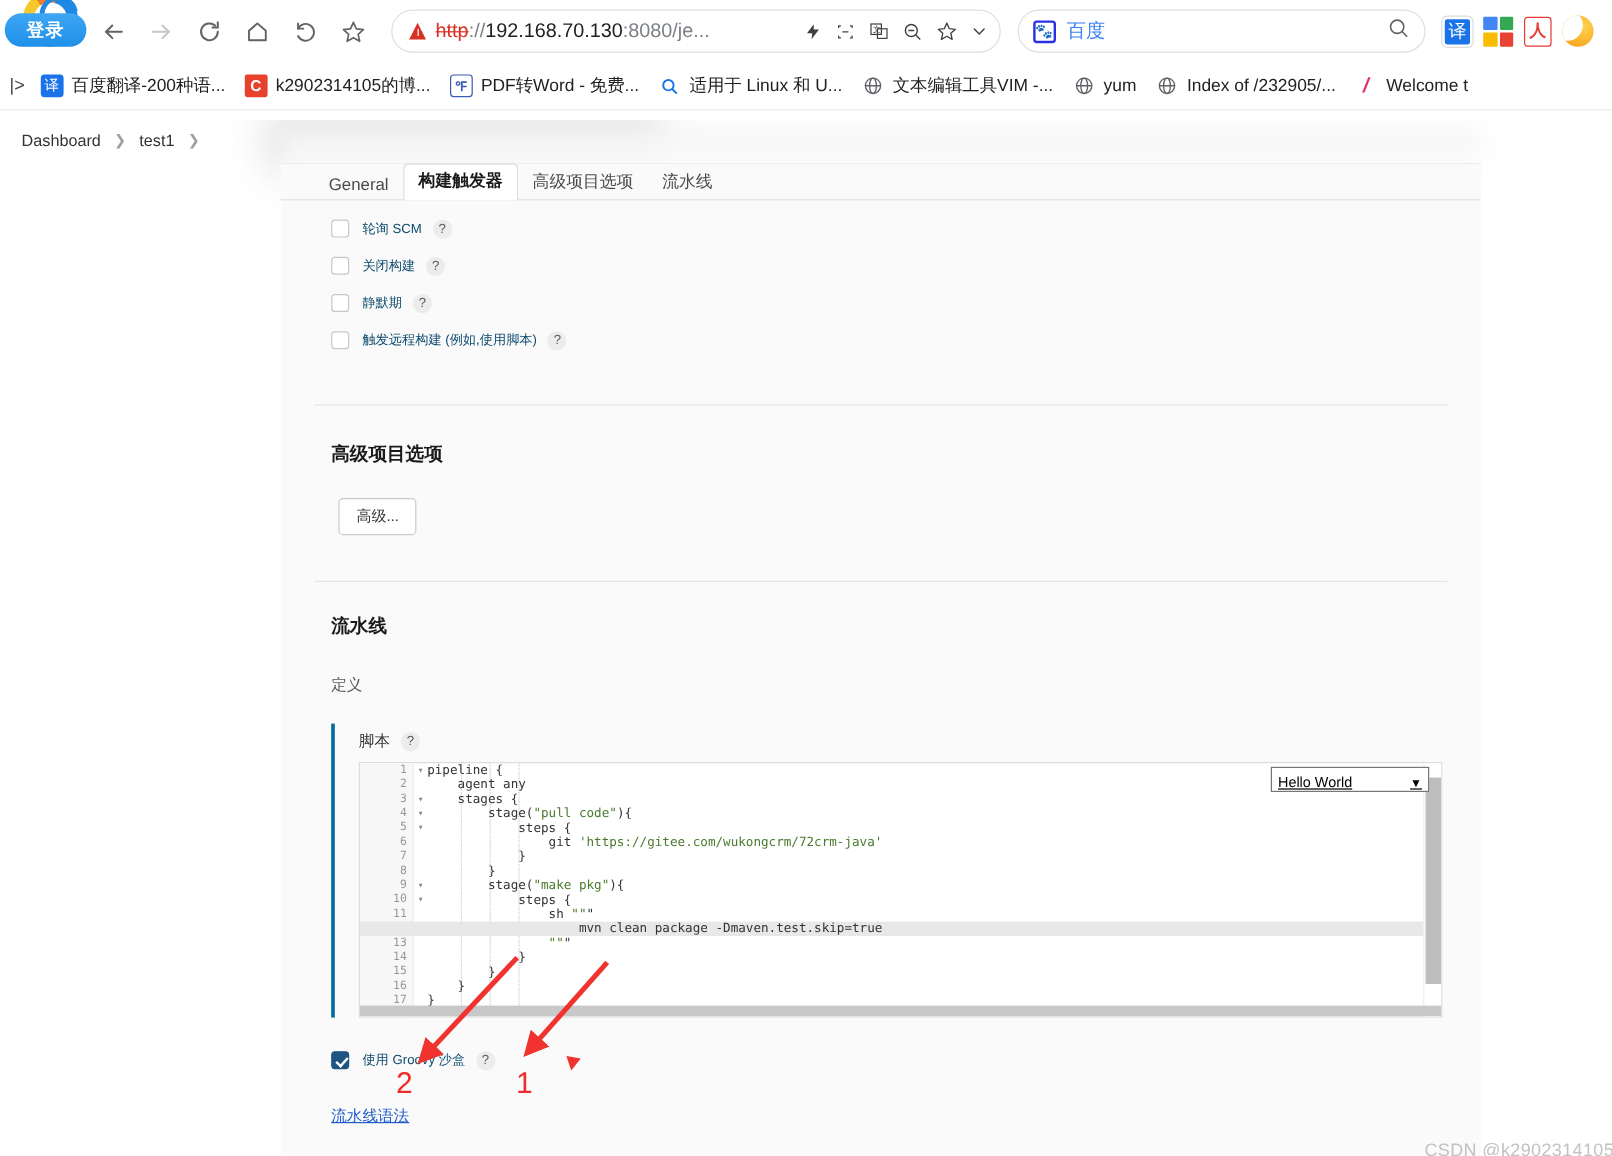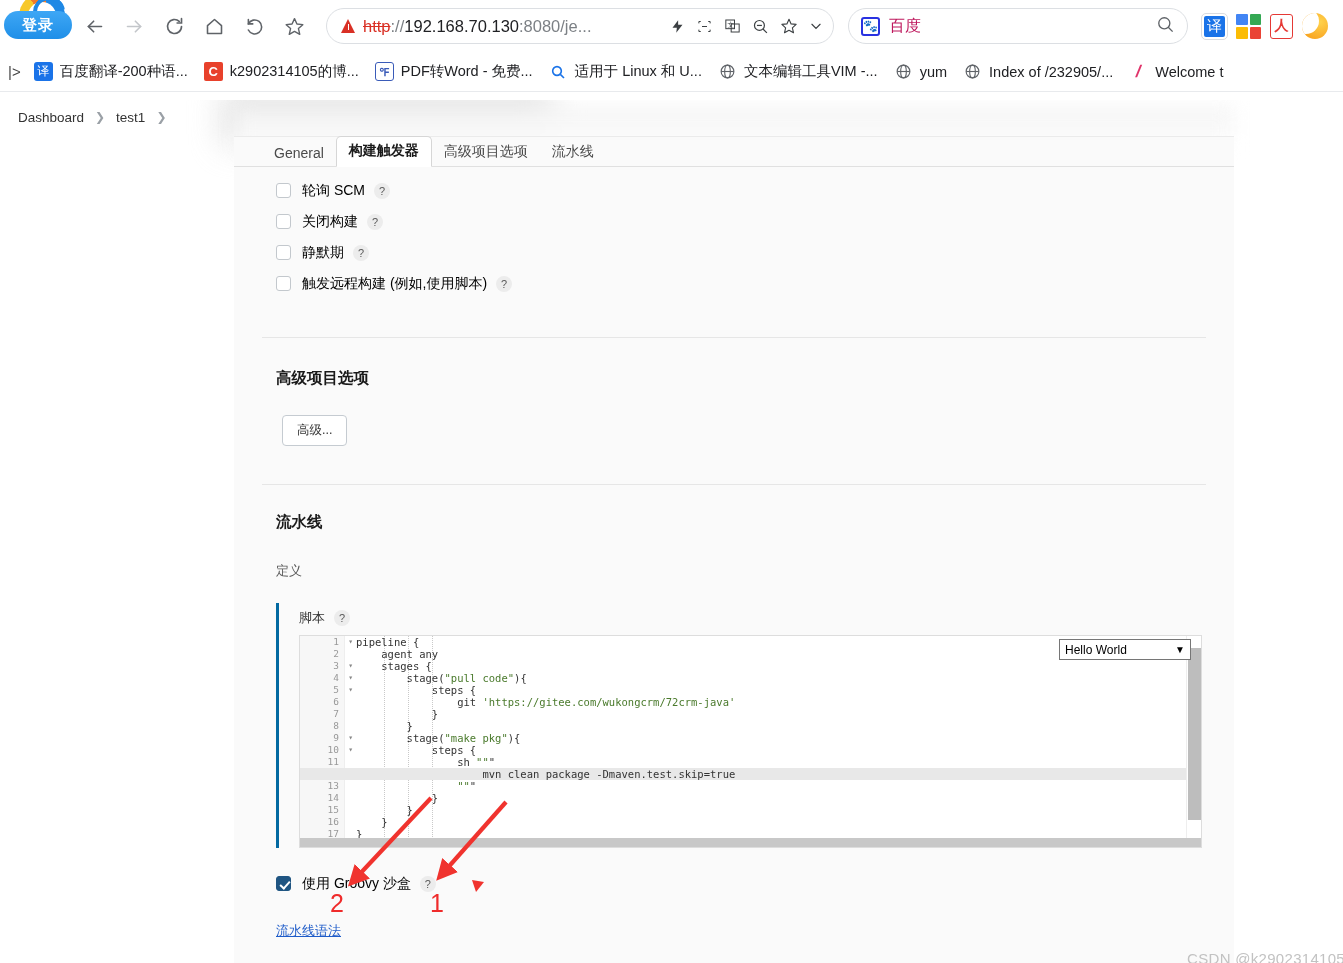--- a/index.html
+++ b/index.html
@@ -94,21 +94,21 @@
     background: #fff; border: 1px solid #dcdfe3; border-radius: 18px;
     display: flex; align-items: center; padding: 0 12px;
     margin-left: 14px;
   }
   .baidu-ico {
     width: 19px; height: 19px; border: 2px solid #2932e1; border-radius: 3px;
     display: flex; align-items: center; justify-content: center;
     margin-right: 9px; flex: 0 0 19px; font-size: 12px; color: #2932e1;
     line-height: 1;
   }
-  .search-ph { color: #be185d; font-size: 16px; }
+  .search-ph { color: #3b82f6; font-size: 16px; }
   .search-mag { margin-left: auto; color: #5f6368; }
 
   .ext-icons { display: flex; align-items: center; gap: 9px; margin-left: 14px; }
   .ext-yi {
     width: 25px; height: 25px; border-radius: 4px; background: #1a73e8;
     color: #fff; font-size: 15px; display: flex; align-items: center;
     justify-content: center; border: 2px solid #fff; outline: 1px solid #dadce0;
   }
   .ext-grid {
     width: 25px; height: 25px; display: grid; grid-template-columns: 1fr 1fr;
@@ -208,21 +208,21 @@
     background: #fff; flex: 0 0 15px; margin-right: 11px;
   }
   .cbx.checked {
     background: #1f5582; border-color: #1f5582; position: relative;
   }
   .cbx.checked::after {
     content: ""; position: absolute; left: 4.5px; top: 1.5px;
     width: 4px; height: 8px; border: solid #fff; border-width: 0 2px 2px 0;
     transform: rotate(42deg);
   }
-  .chk-label { font-size: 14px; color: #000000; }
+  .chk-label { font-size: 11px; color: #0c4a6e; }
   .help-q {
     width: 16px; height: 16px; border-radius: 50%; background: #ececec;
     color: #5a5a5a; font-size: 11px; display: inline-flex;
     align-items: center; justify-content: center; margin-left: 9px;
     vertical-align: middle; flex: 0 0 16px;
   }
 
   .hr-sep { height: 1px; background: #e6e6e6; margin: 0 28px; }
 
   .sect-title {
@@ -297,22 +297,23 @@
     display: flex; align-items: center; justify-content: center;
     color: #555; font-size: 9px;
   }
   .ed-scroll-h {
     position: absolute; left: 0; bottom: 0; width: 903px; height: 9px;
     background: #c8c8c8;
   }
   .sample-select {
     position: absolute; right: 10px; top: 3px; width: 132px; height: 21px;
     border: 1px solid #767676; background: #fff; display: flex;
-    align-items: center; padding: 0 5px; font-size: 12px; color: #000;
+    align-items: flex-end; padding: 0 5px; font-size: 12px; color: #000;
     z-index: 6;
+    text-decoration: underline;
   }
   .sample-select .chev { margin-left: auto; font-size: 10px; }
 
   .link-blue {
     color: #1f5cc9; font-size: 13px; text-decoration: underline;
     padding-left: 42px;
   }
 
   
   .anno-svg { position: absolute; left: 0; top: 0; width: 1343px; height: 871px;

